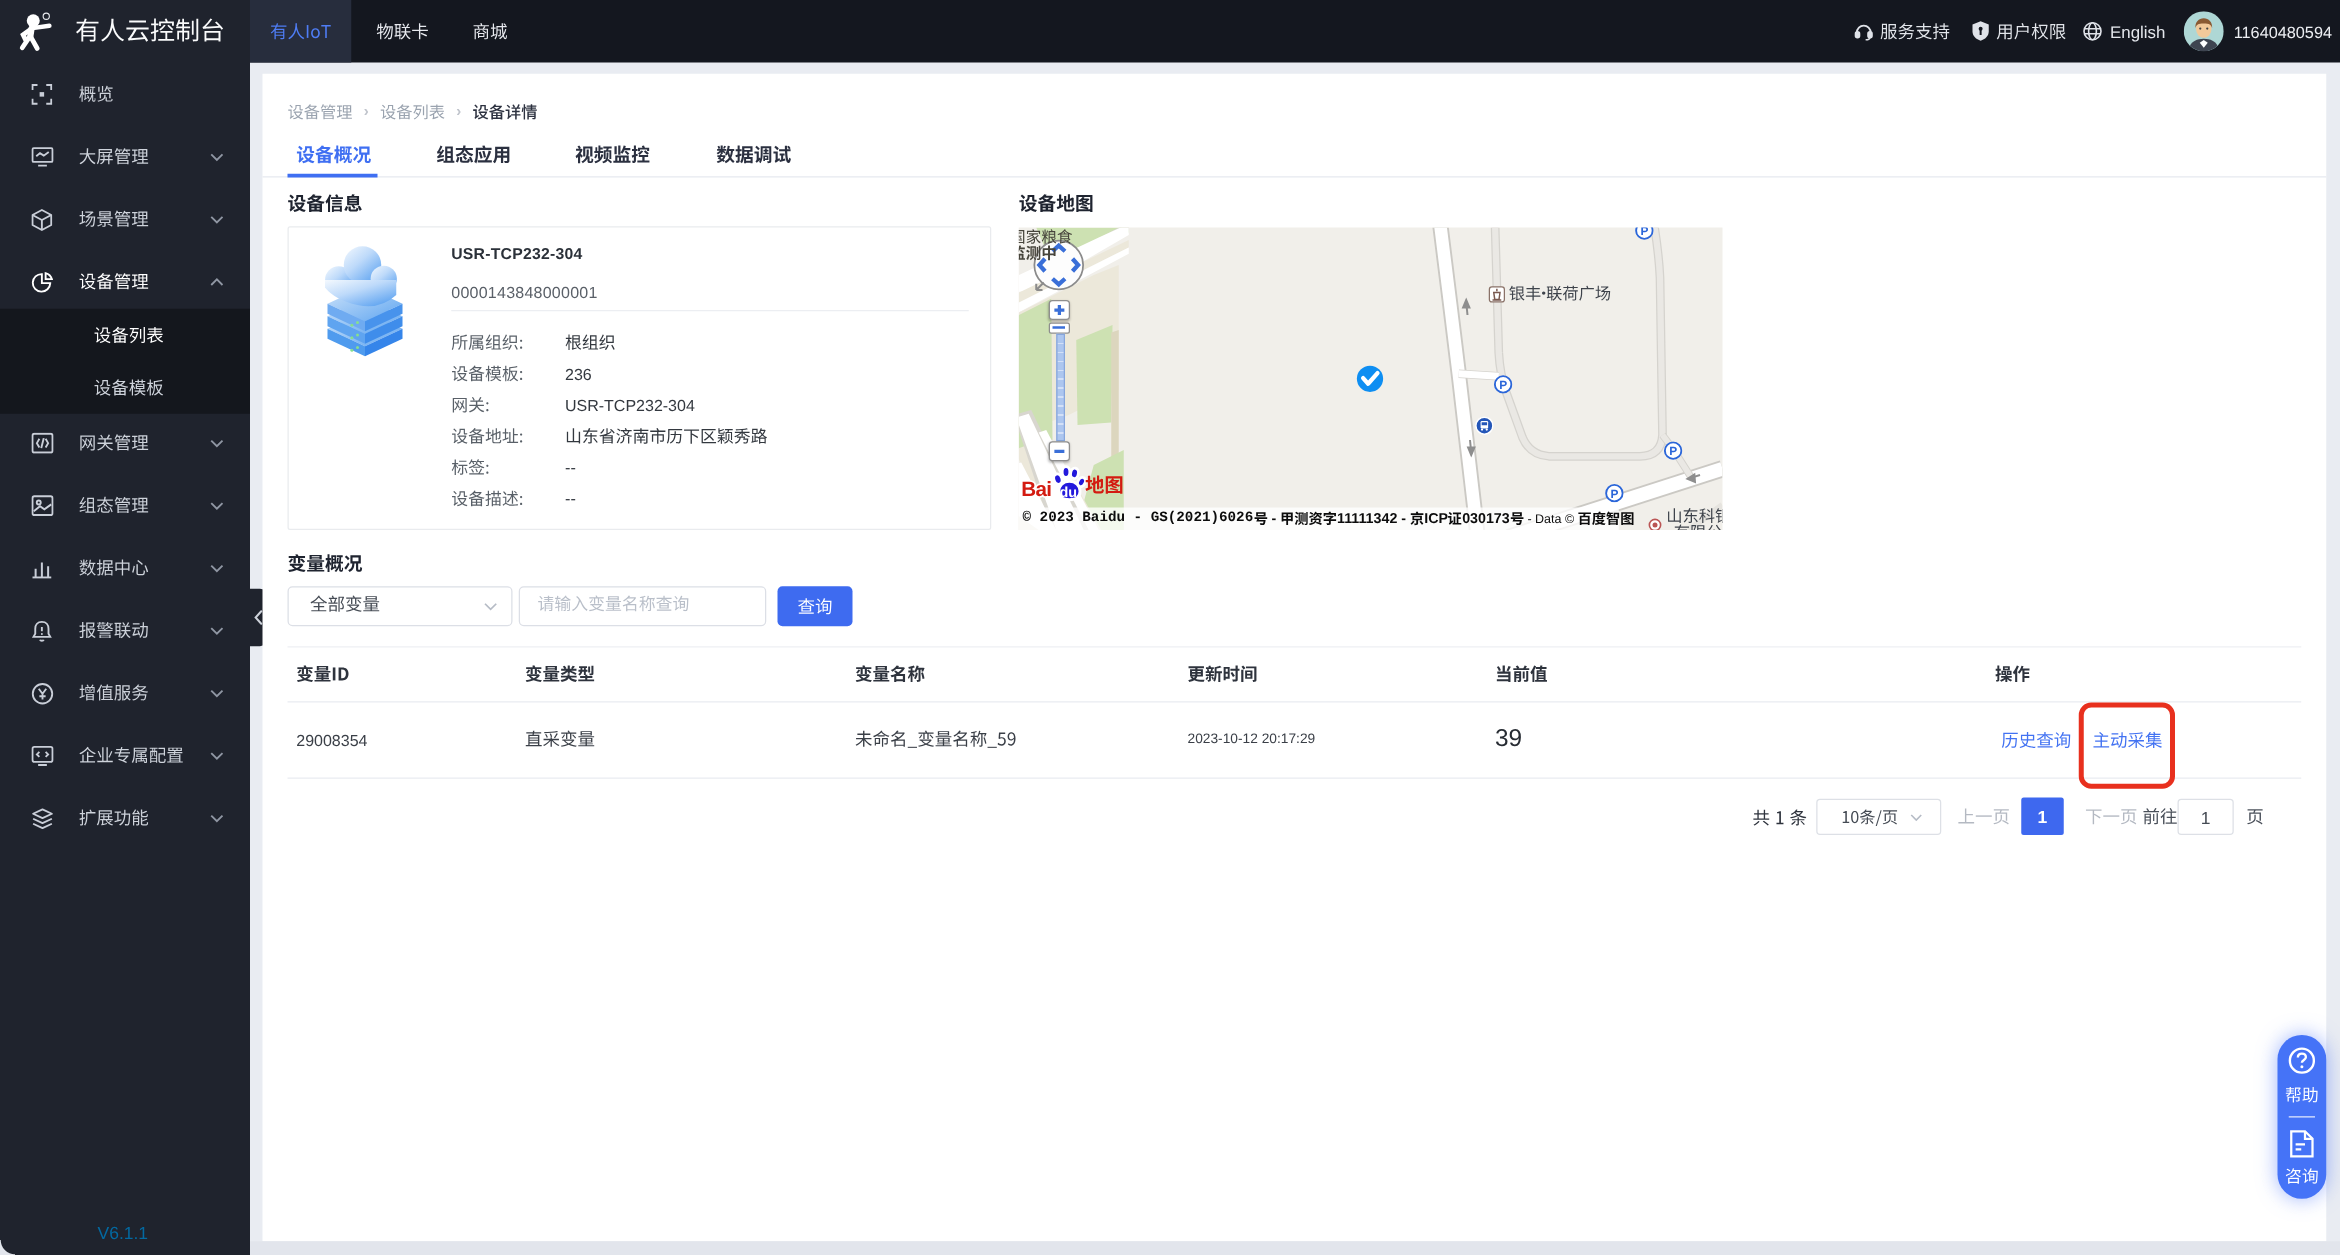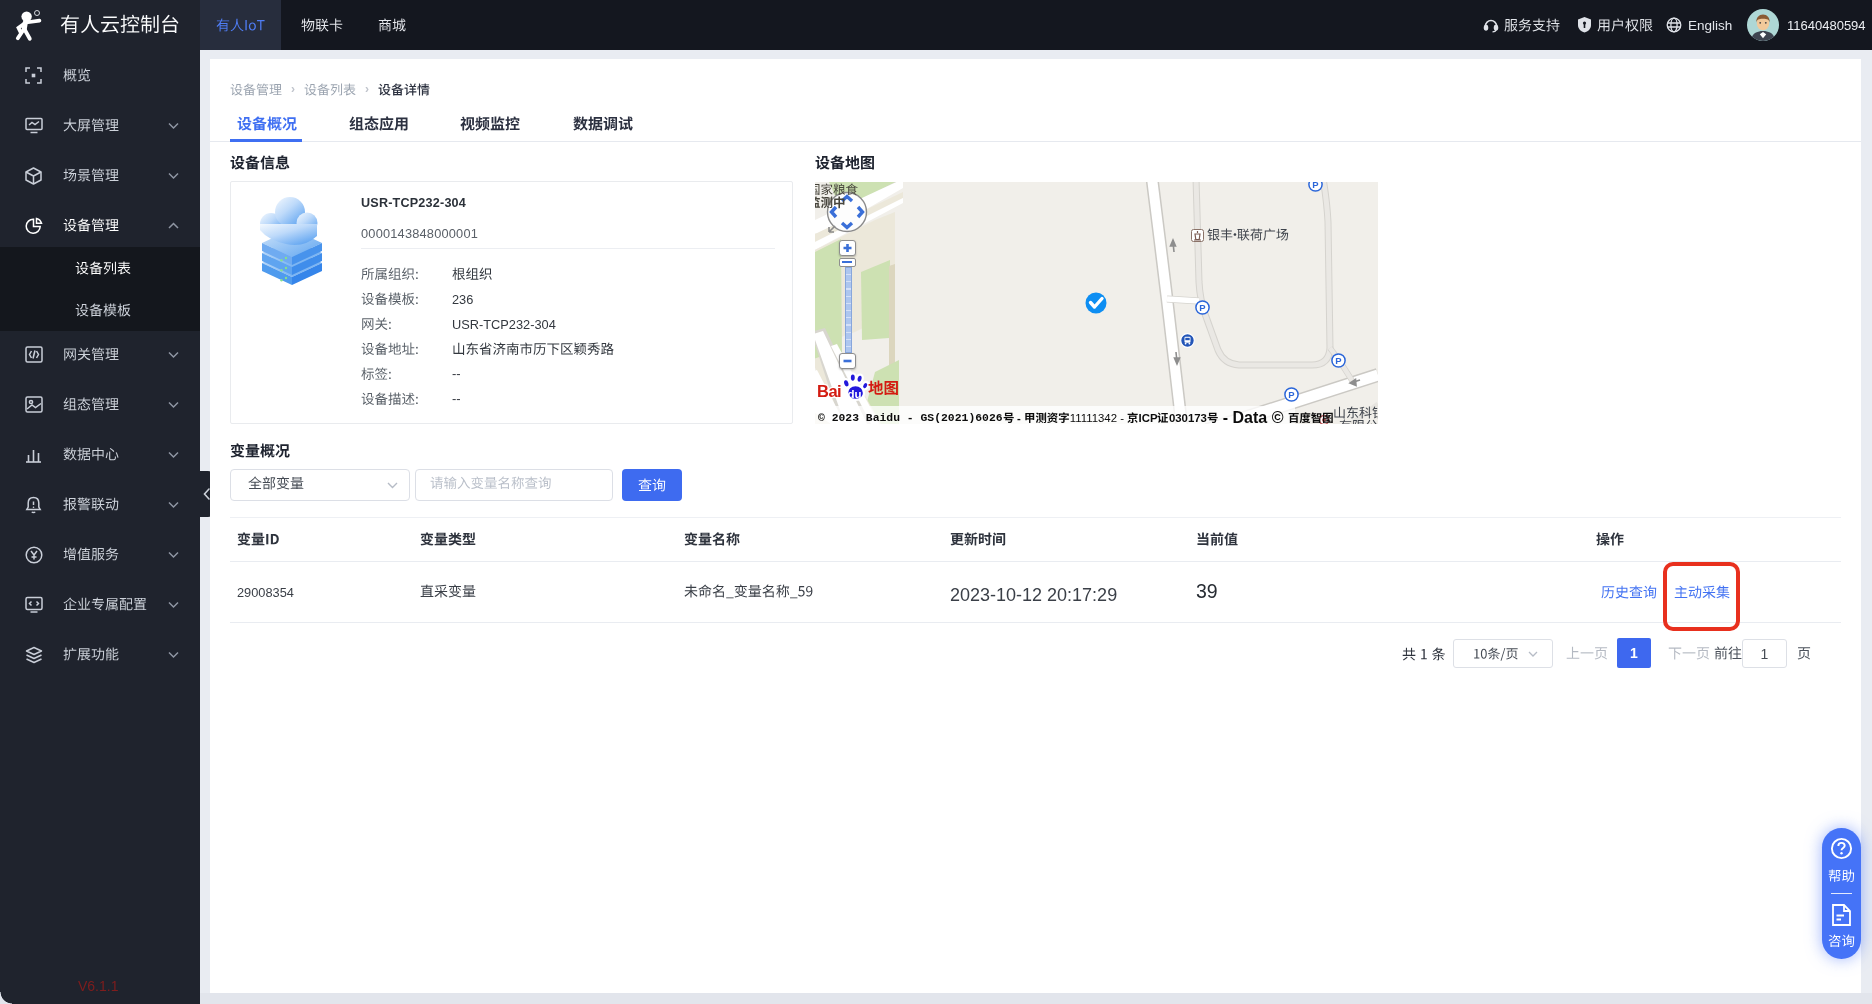--- a/index.html
+++ b/index.html
@@ -434,21 +434,21 @@
       <use href="#g55" x="400"></use>
       <use href="#g56" x="600"></use>
     </svg></div>
 <div class="abs" style="left:75px;top:303px"><svg width="56.0" height="14.0" viewBox="0 -176 800 200" fill="#ced3db" style="overflow:visible">
       <use href="#g8" x="0"></use>
       <use href="#g9" x="200"></use>
       <use href="#g57" x="400"></use>
       <use href="#g58" x="600"></use>
     </svg></div>
 
-<div class="abs" style="left:78px;top:978px;font-size:14px;color:#7f1d1d">V6.1.1</div>
+<div class="abs" style="left:78px;top:978px;font-size:14px;color:#0369a1">V6.1.1</div>
 
 <div class="abs" style="left:200px;top:471px;width:16px;height:46px;background:#1f232d;border-radius:0 8px 8px 0"></div>
 <svg class="abs" style="left:202px;top:487px" width="10" height="14" viewBox="0 0 10 14" fill="none" stroke="#cdd2da" stroke-width="1.6" stroke-linecap="round">
     <path d="M7 2 L2.5 7 L7 12"></path>
   </svg>
 
 <div class="abs" style="left:0;top:992px;width:12px;height:12px;background:radial-gradient(circle 12px at 12px 0px,#1f232d 11px,#e2e5ec 11.8px)"></div>
 
 <div class="abs" style="left:210px;top:59px;width:1651px;height:934px;background:#fff"></div>
 <div class="abs" style="left:200px;top:993px;width:1672px;height:11px;background:#e2e5ec"></div>
@@ -765,33 +765,33 @@
       <svg width="11.4" height="11.4" viewBox="0 -176 200 200" fill="#0c0c0c" style="overflow:visible">
         <use href="#g119" x="0"></use>
       </svg>
       <span style="font-size:11.4px;color:#0c0c0c;font-weight:bold">&nbsp;-&nbsp;</span>
       <svg width="45.6" height="11.4" viewBox="0 -176 800 200" fill="#0c0c0c" style="overflow:visible">
         <use href="#g120" x="0"></use>
         <use href="#g109" x="200"></use>
         <use href="#g121" x="400"></use>
         <use href="#g122" x="600"></use>
       </svg>
-      <span style="font-size:11.4px;color:#0c0c0c;font-weight:normal">11111342&nbsp;-&nbsp;</span>
+      <span style="font-size:11.4px;color:#0c0c0c;font-weight:bold">11111342&nbsp;-&nbsp;</span>
       <svg width="11.4" height="11.4" viewBox="0 -176 200 200" fill="#0c0c0c" style="overflow:visible">
         <use href="#g123" x="0"></use>
       </svg>
       <span style="font-size:11.4px;color:#0c0c0c;font-weight:bold">ICP</span>
       <svg width="11.4" height="11.4" viewBox="0 -176 200 200" fill="#0c0c0c" style="overflow:visible">
         <use href="#g124" x="0"></use>
       </svg>
       <span style="font-size:11.4px;color:#0c0c0c;font-weight:bold">030173</span>
       <svg width="11.4" height="11.4" viewBox="0 -176 200 200" fill="#0c0c0c" style="overflow:visible">
         <use href="#g119" x="0"></use>
       </svg>
-      <span style="font-size:16px;color:#0c0c0c;font-weight:bold">&nbsp;-&nbsp;Data&nbsp;©&nbsp;</span>
+      <span style="font-size:10px;color:#0c0c0c;font-weight:normal">&nbsp;-&nbsp;Data&nbsp;©&nbsp;</span>
       <svg width="45.6" height="11.4" viewBox="0 -176 800 200" fill="#0c0c0c" style="overflow:visible">
         <use href="#g125" x="0"></use>
         <use href="#g126" x="200"></use>
         <use href="#g127" x="400"></use>
         <use href="#g82" x="600"></use>
       </svg>
     </div>
 
 <svg width="78" height="34" viewBox="0 0 78 34" style="position:absolute;left:2px;top:188px">
  <g stroke="#fff" stroke-width="2.3" fill="#2319dc" stroke-linejoin="round" transform="translate(23,1)">
@@ -896,21 +896,21 @@
       <use href="#g137" x="400"></use>
       <use href="#g160" x="600"></use>
       <use href="#g132" x="712"></use>
       <use href="#g133" x="912"></use>
       <use href="#g137" x="1112"></use>
       <use href="#g138" x="1312"></use>
       <use href="#g160" x="1512"></use>
       <use href="#g161" x="1624"></use>
       <use href="#g162" x="1735"></use>
     </svg></div>
-<div class="abs" style="left:950px;top:585px;font-size:18px;color:#3a3f47">2023-10-12 20:17:29</div>
+<div class="abs" style="left:950px;top:585px;font-size:11px;color:#3a3f47">2023-10-12 20:17:29</div>
 <div class="abs" style="left:1196px;top:580px;font-size:19.5px;color:#272c33">39</div>
 <div class="abs" style="left:1601px;top:585px"><svg width="56.0" height="14.0" viewBox="0 -176 800 200" fill="#4272f2" style="overflow:visible">
       <use href="#g95" x="0"></use>
       <use href="#g163" x="200"></use>
       <use href="#g139" x="400"></use>
       <use href="#g140" x="600"></use>
     </svg></div>
 <div class="abs" style="left:1674px;top:585px"><svg width="56.0" height="14.0" viewBox="0 -176 800 200" fill="#4272f2" style="overflow:visible">
       <use href="#g164" x="0"></use>
       <use href="#g21" x="200"></use>

